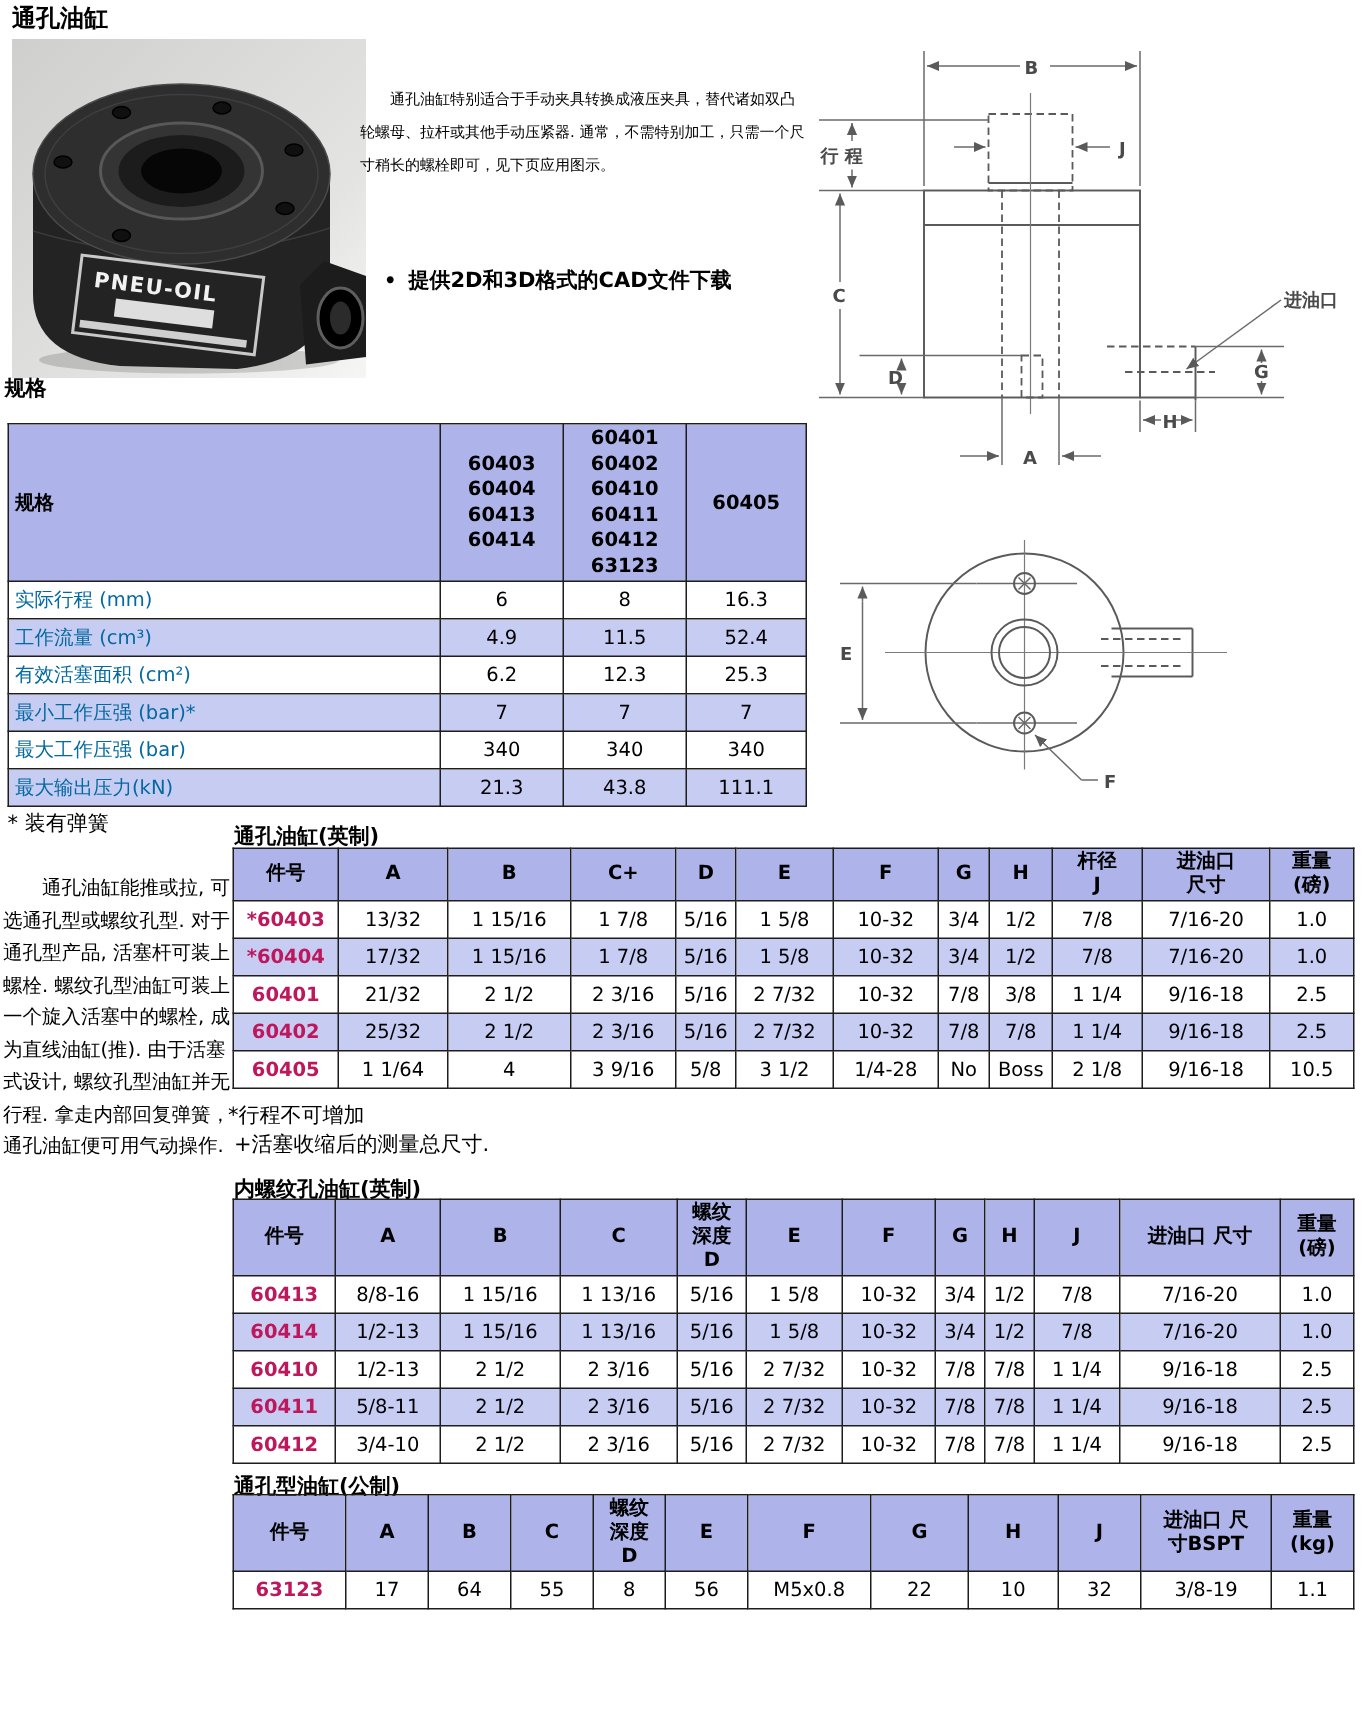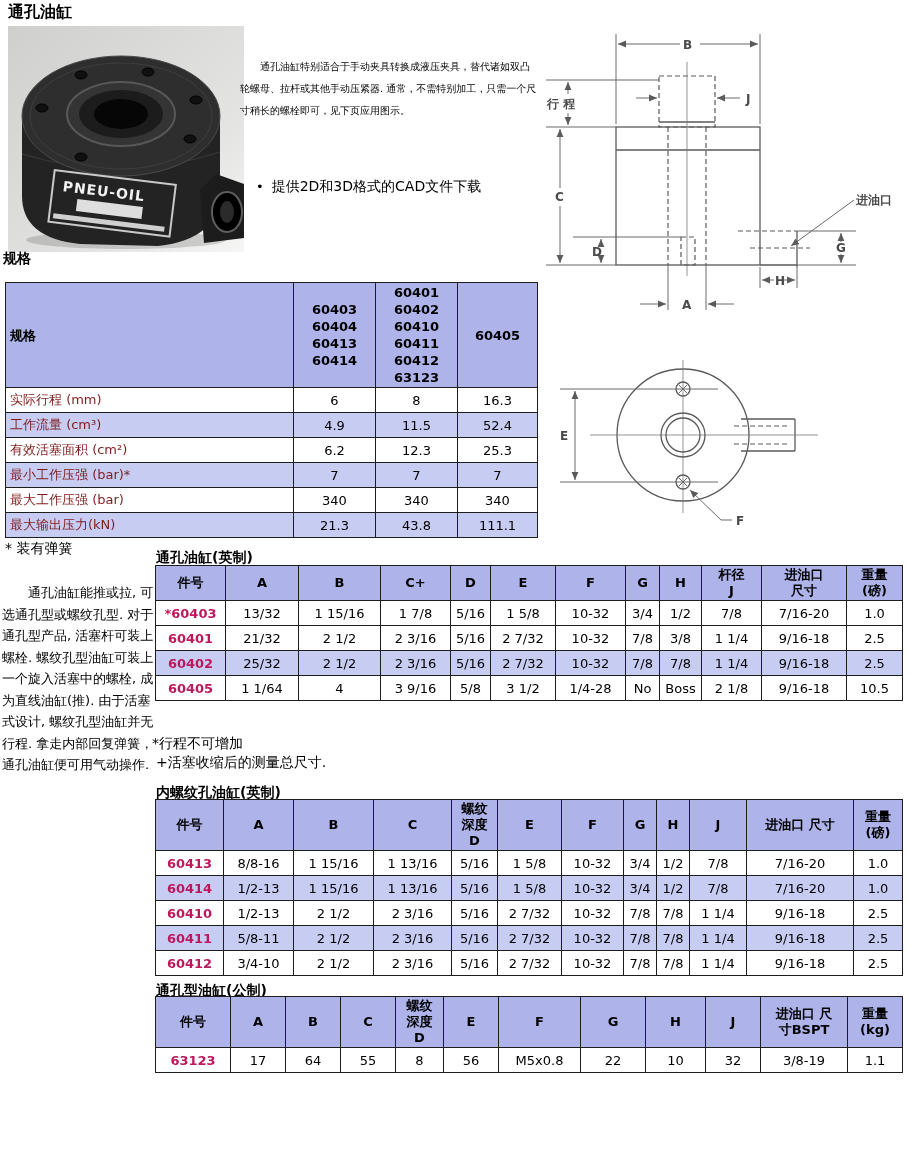--- a/index.html
+++ b/index.html
@@ -3,21 +3,21 @@
 <meta charset="utf-8">
 <style>
   html,body{margin:0;padding:0;background:#fff;}
   #page{position:relative;width:908px;height:1157px;background:#ffffff;overflow:hidden;
         font-family:"DejaVu Sans","Liberation Sans",sans-serif;color:#000;}
   .abs{position:absolute;}
 
   #page-title{left:8px;top:2px;font-size:16px;font-weight:bold;}
 
   #intro-text{left:240px;top:56px;width:298px;font-size:10px;line-height:22px;text-indent:2em;}
-  #cad-bullet{left:256px;top:178px;width:280px;font-size:14px;}
+  #cad-bullet{left:256px;top:178px;width:280px;font-size:14px;font-weight:bold;}
   #cad-bullet .dot{margin-right:8px;font-size:13px;}
 
   #spec-heading{left:3px;top:250px;font-size:14px;font-weight:bold;}
   #spec-wrap{left:5px;top:282px;}
   #spec-footnote{left:5px;top:540px;font-size:14px;}
 
   #side-note{left:2px;top:582px;width:154px;font-size:13px;line-height:21.5px;text-indent:2em;}
 
   #t1-title{left:156px;top:549px;font-size:14px;font-weight:bold;}
   #t1-wrap{left:155px;top:565px;}
@@ -31,21 +31,21 @@
   #t3-wrap{left:155px;top:996px;}
 
   table{border-collapse:collapse;table-layout:fixed;}
   th,td{border:1px solid #1d1d1d;font-size:13px;text-align:center;padding:1px 2px;overflow:hidden;}
   th{background:#aeb4ea;font-weight:bold;line-height:16px;vertical-align:middle;}
   tbody tr{height:25px;}
   tr.stripe td{background:#c7ccf3;}
   .dim td.part{font-weight:bold;color:#be185d;}
   #spec-table th{line-height:17px;}
   #spec-table th.first{text-align:left;padding-left:4px;}
-  #spec-table td.part{font-weight:normal;color:#7f1d1d;text-align:left;padding-left:4px;}
+  #spec-table td.part{font-weight:normal;color:#0369a1;text-align:left;padding-left:4px;}
 
   #photo-wrap{left:8px;top:26px;width:236px;height:226px;}
   #diagram-wrap{left:538px;top:18px;width:370px;height:532px;}
 
   svg text{font-family:"DejaVu Sans","Liberation Sans",sans-serif;}
   .dln{stroke:#5a5a5a;stroke-width:1.3;fill:none;}
   .dthin{stroke:#6a6a6a;stroke-width:1;fill:none;}
   .ddash{stroke:#5a5a5a;stroke-width:1.2;fill:none;stroke-dasharray:5 3;}
   .dcl{stroke:#7a7a7a;stroke-width:0.8;fill:none;}
   .dlabel{fill:#4a4a4a;font-size:12px;font-weight:bold;}
@@ -315,20 +315,34 @@
             <td>1 7/8</td>
             <td>5/16</td>
             <td>1 5/8</td>
             <td>10-32</td>
             <td>3/4</td>
             <td>1/2</td>
             <td>7/8</td>
             <td>7/16-20</td>
             <td>1.0</td>
           </tr>
+          <tr class="stripe">
+            <td class="part">*60404</td>
+            <td>17/32</td>
+            <td>1 15/16</td>
+            <td>1 7/8</td>
+            <td>5/16</td>
+            <td>1 5/8</td>
+            <td>10-32</td>
+            <td>3/4</td>
+            <td>1/2</td>
+            <td>7/8</td>
+            <td>7/16-20</td>
+            <td>1.0</td>
+          </tr>
           <tr>
             <td class="part">60401</td>
             <td>21/32</td>
             <td>2 1/2</td>
             <td>2 3/16</td>
             <td>5/16</td>
             <td>2 7/32</td>
             <td>10-32</td>
             <td>7/8</td>
             <td>3/8</td>

